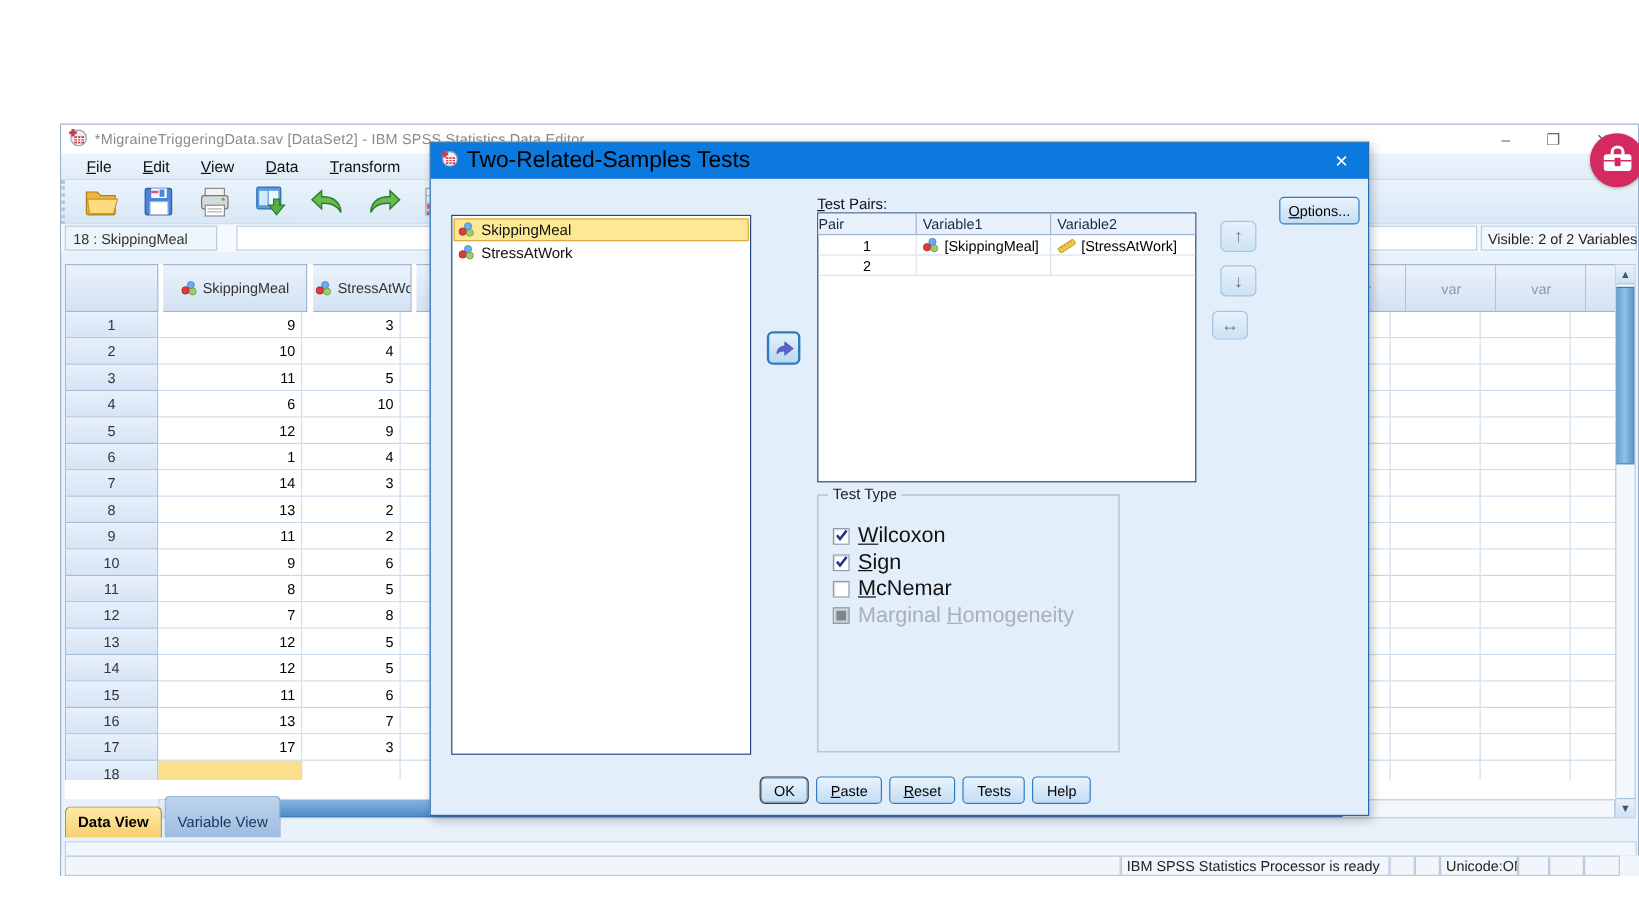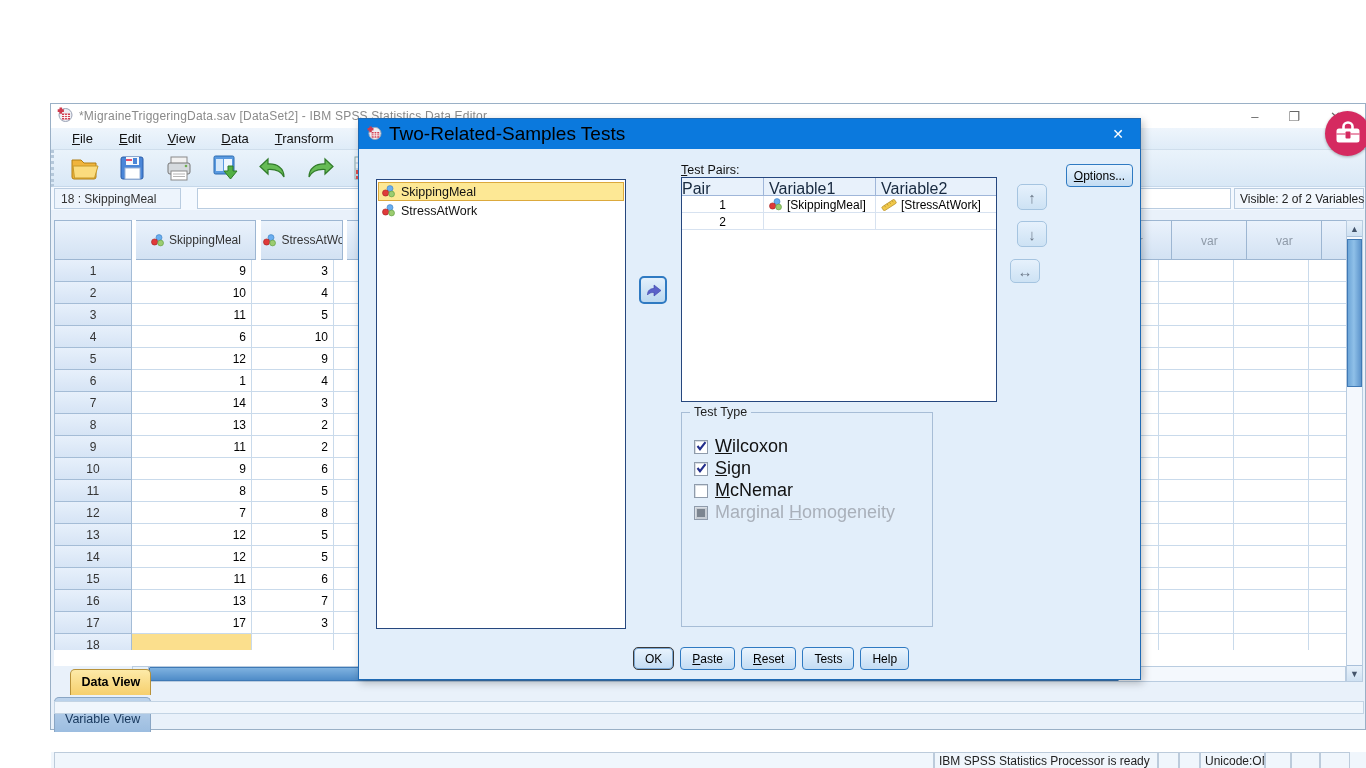--- a/index.html
+++ b/index.html
@@ -63,27 +63,27 @@
     font-size:9px; color:#44546a; text-align:center; padding-top:2px;}
   .hs-thumb { position:absolute; left:16px; top:0; width:970px; height:14px;
     background:linear-gradient(#7fb2e0,#4f8cc8); border:1px solid #3f79b5; border-radius:1px; }
   .vscroll { position:absolute; left:1295px; top:116px; width:17px; height:462px; background:#f4f8fd; border:1px solid #b9cce0; }
   .vs-up, .vs-down { position:absolute; left:0; width:15px; height:16px; background:linear-gradient(#e8f1fa,#cfe1f2); font-size:9px; color:#44546a; text-align:center; padding-top:3px; }
   .vs-up { top:0; border-bottom:1px solid #a9c0da; } .vs-down { bottom:0; border-top:1px solid #a9c0da; }
   .vs-thumb { position:absolute; left:0; top:18px; width:15px; height:148px;
     background:linear-gradient(90deg,#6ea6d8,#8fc0e8 45%,#5e95cc); border:1px solid #3f79b5; }
 
   
-  .tabs { position:absolute; left:3px; top:565px; height:29px; display:flex; align-items:flex-end; gap:2px;flex-direction:column; }
+  .tabs { position:absolute; left:3px; top:565px; height:29px; display:flex; align-items:flex-end; gap:2px; }
   .tab { border-radius:5px 5px 0 0; font-size:12.5px; padding:5px 10px 6px 10px; border:1px solid #8aa6c4; border-bottom:none; }
   .tab.active { background:linear-gradient(#fdeaa8,#f6cf6d); border-color:#b8923a; font-weight:bold; color:#000; }
   .tab.inactive { background:linear-gradient(#bdd4ec,#9cbde0); color:#17375c; padding-top:14px; }
 
   .substrip { position:absolute; left:3px; top:597px; width:1310px; height:13px; background:#f0f6fc; border:1px solid #c3d4e4; }
-  .statusbar { position:absolute; left:0px; top:609px; width:1316px; height:17px; background:#f0f6fc; font-size:12px; color:#222;margin-top:39px; }
+  .statusbar { position:absolute; left:0px; top:609px; width:1316px; height:17px; background:#f0f6fc; font-size:12px; color:#222; }
   .sb-cell { position:absolute; top:0; height:17px; border:1px solid #bccbdb; background:#f0f6fc; padding:1px 4px 0 4px; white-space:nowrap; overflow:hidden;}
 
   
   .dialog { position:absolute; left:358px; top:118px; width:783px; height:562px;
     background:#e2eefa; border:1px solid #1f6ab4; box-shadow:2px 3px 8px rgba(0,0,0,.25); }
   .dlg-title { position:absolute; left:0; top:0; width:100%; height:30px; background:#0b79dd;
     display:flex; align-items:center; gap:7px; padding-left:8px; }
   .dlg-title .d-text { color:#000000; font-size:19px; }
   .dlg-close { position:absolute; right:0px; top:0px; width:44px; height:30px; color:#fff; font-size:14px;
     display:flex; align-items:center; justify-content:center; }
@@ -93,21 +93,21 @@
   .var-item.selected { background:#fde髪; background:#fde895; border:1px solid #dca93c; }
 
   .xfer-btn { position:absolute; left:280px; top:157px; width:28px; height:28px;
     background:linear-gradient(#e3f0fc,#bcd8f0); border:2px solid #2f7ac2; border-radius:5px;
     display:flex; align-items:center; justify-content:center; }
 
   .pairs-label { position:absolute; left:322px; top:44px; font-size:12.5px; color:#111; }
   .pairs-label u, .tt-item u, .dlg-btn u, .opt-btn u { text-decoration:underline; }
   .pairs-table { position:absolute; left:322px; top:58px; width:316px; height:225px; background:#fff; border:1px solid #26477e; }
   .pt-headrow { display:flex; height:18px; background:#e8f1fb; border-bottom:1px solid #9fb6d9; }
-  .pt-hcell { font-size:16px; color:#17293f; padding:2px 0 8px 5px; border-right:1px solid #9fb6d9; }
+  .pt-hcell { font-size:12px; color:#17293f; padding:2px 0 8px 5px; border-right:1px solid #9fb6d9; }
   .pt-row { display:flex; height:17px; border-bottom:1px solid #d7e2f0; }
   .pt-cell { font-size:12px; color:#000; padding:1px 0 0 5px; border-right:1px solid #d7e2f0; display:flex; align-items:center; gap:4px;}
   .pt-c0 { width:82px; justify-content:center; padding-left:0;} .pt-c1 { width:112px; } .pt-c2 { width:120px; border-right:none;}
 
   .ud-btn { position:absolute; width:30px; height:26px; background:linear-gradient(#e6f1fc,#cde2f4);
     border:1px solid #a5c4e0; border-radius:5px; color:#6b7888; font-weight:bold; font-size:15px;
     display:flex; align-items:center; justify-content:center; }
   .opt-btn { position:absolute; left:707px; top:45px; width:67px; height:23px;
     background:linear-gradient(#e9f4fe,#c3dcf3); border:1px solid #2f7ac2; border-radius:4px;
     font-size:12px; color:#000; text-align:center; padding-top:4px; }

